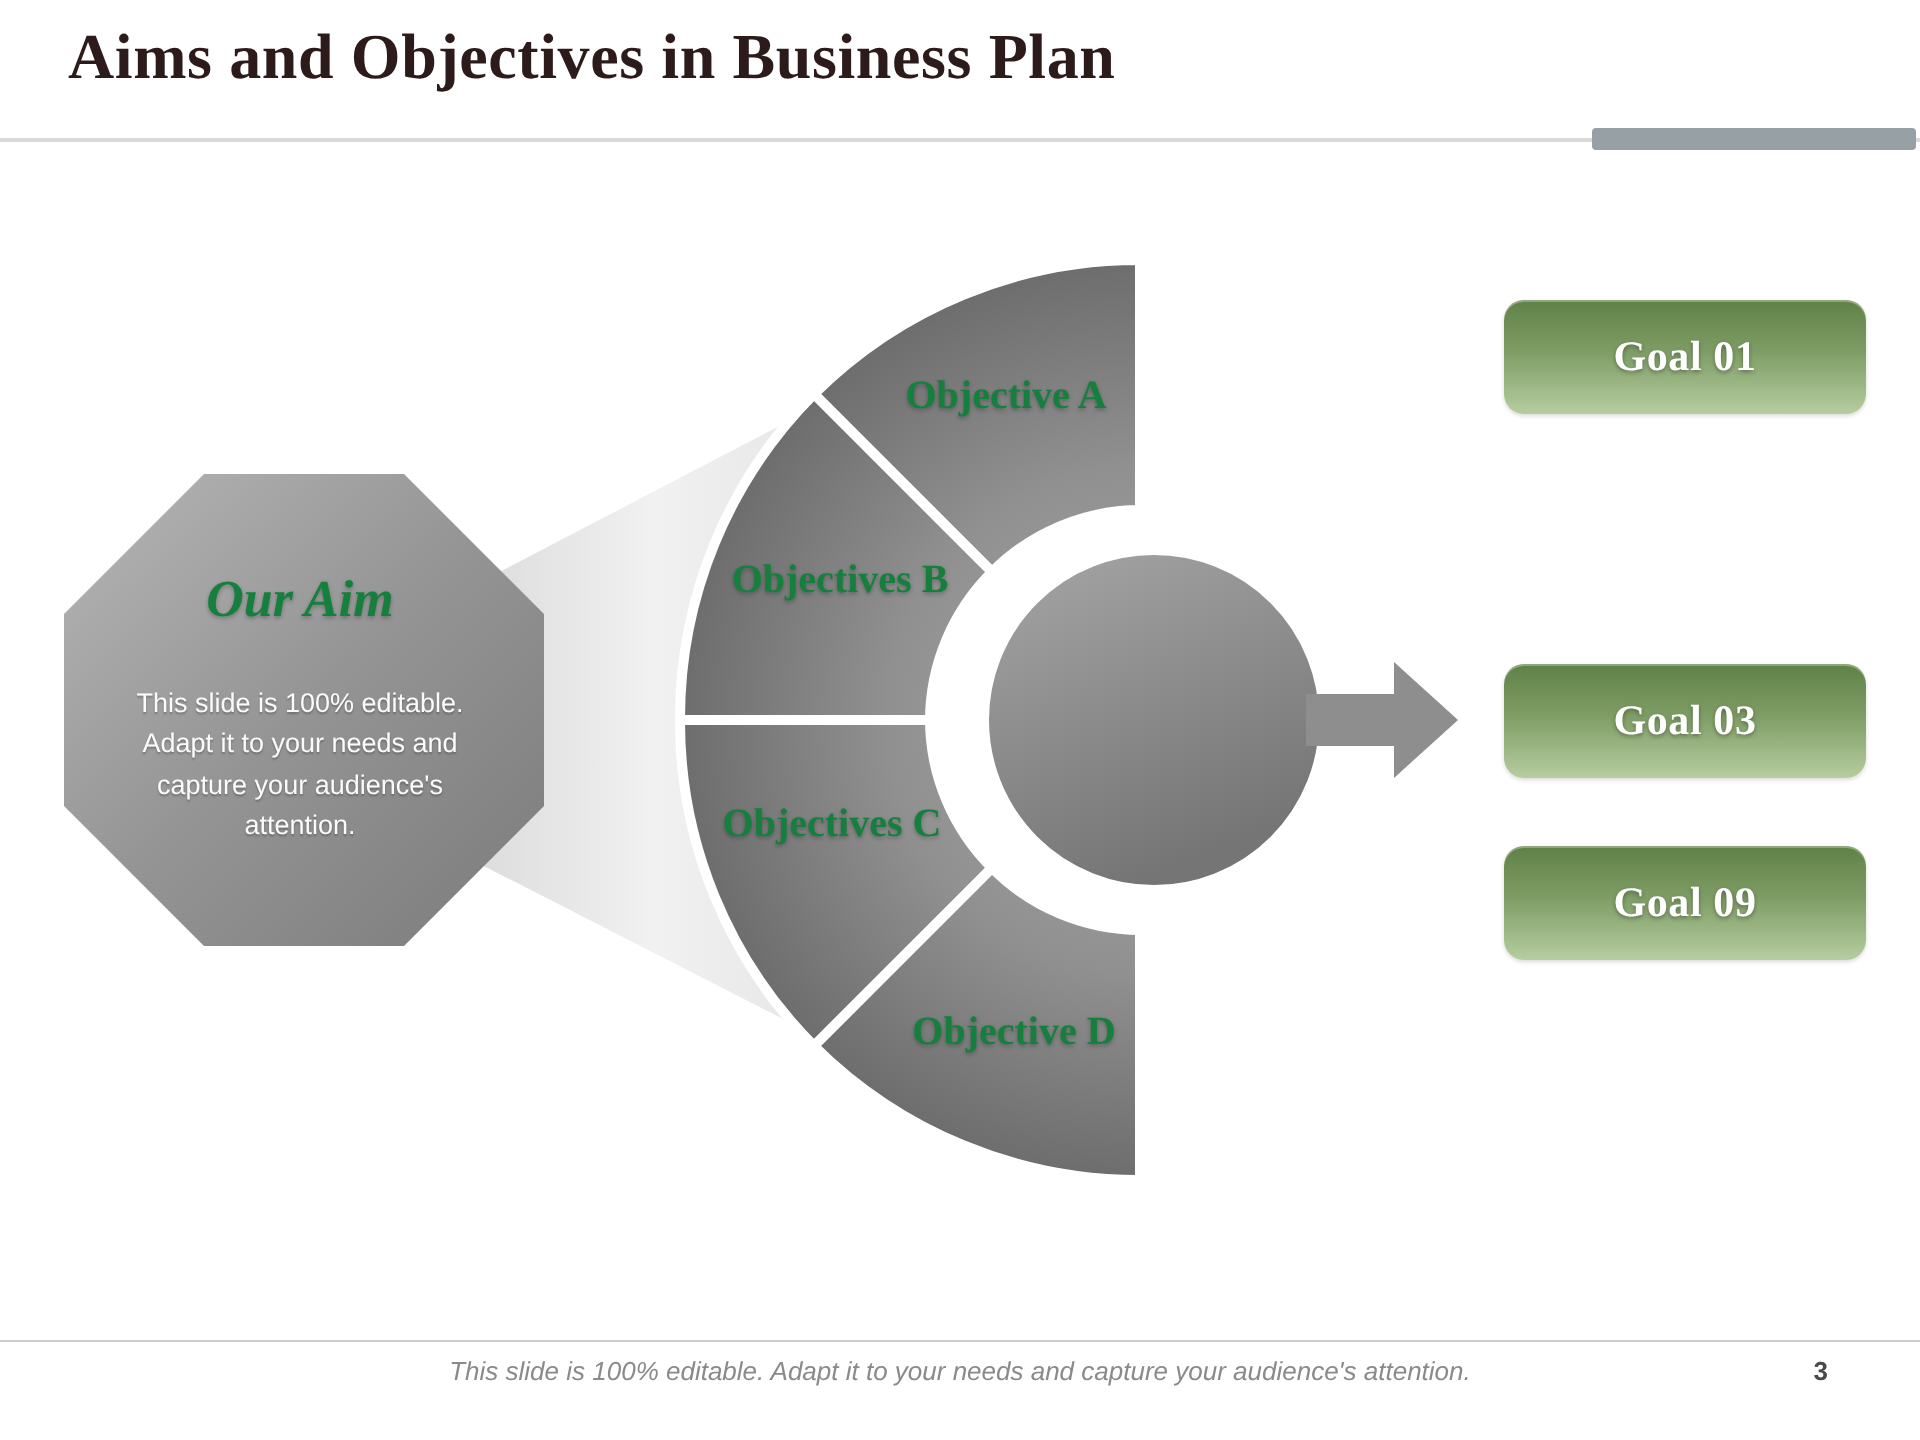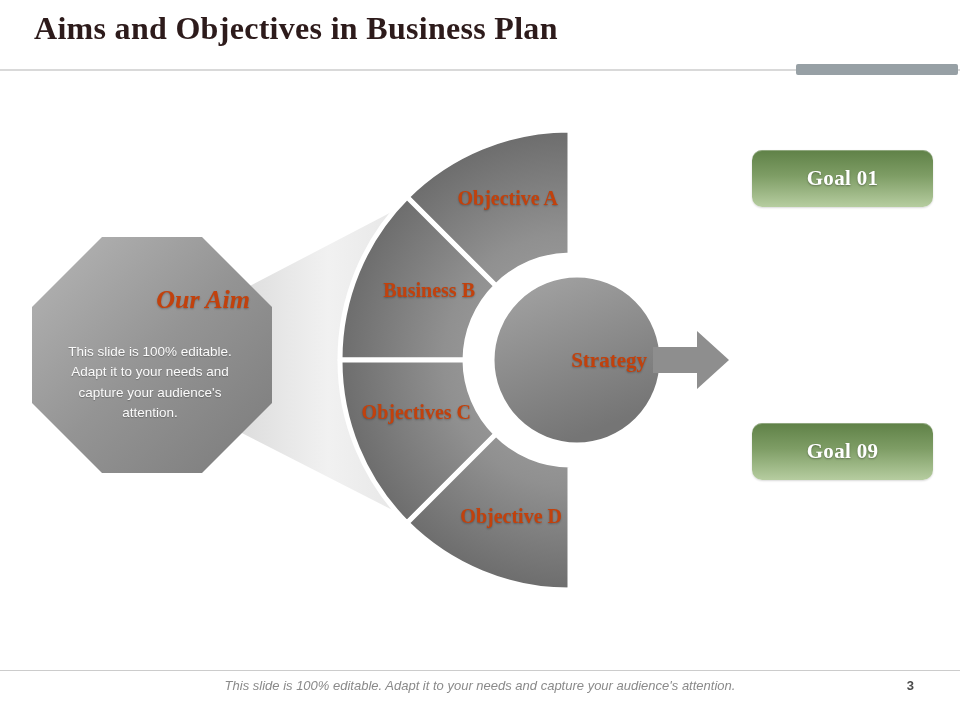--- a/index.html
+++ b/index.html
@@ -17,21 +17,21 @@
     position:absolute;left:0;top:69px;width:960px;height:2px;background:#d9d9d9;
   }
   .title-accent{
     position:absolute;left:796px;top:64px;width:162px;height:11px;
     background:#97a0a5;border-radius:2px;
   }
   
   .diagram-svg{position:absolute;left:0;top:0;}
   
   .lbl{
-    position:absolute;text-align:right;color:#c2410c;
+    position:absolute;text-align:center;color:#15803d;
     font-family:"Liberation Serif",serif;font-weight:700;
     text-shadow:0 1px 2px rgba(0,0,0,.28);line-height:1.2;
   }
   .aim-title{
     left:50px;top:284px;width:200px;font-size:26px;font-style:italic;
   }
   .aim-desc{
     position:absolute;left:52px;top:342px;width:196px;text-align:center;
     color:#fbfbfb;font-size:13.5px;line-height:1.5;
     font-family:"Liberation Sans",sans-serif;text-shadow:0 1px 1px rgba(0,0,0,.25);
@@ -108,26 +108,26 @@
 
     <circle cx="577" cy="360" r="84" fill="url(#gCircle)" stroke="#ffffff" stroke-width="3"></circle>
 
     <polygon points="653,347 697,347 697,331 729,360 697,389 697,373 653,373" fill="#8e8e8e"></polygon>
   </svg>
 
   <div class="lbl aim-title">Our Aim</div>
   <div class="aim-desc">This slide is 100% editable. Adapt it to your needs and capture your audience's attention.</div>
 
   <div class="lbl obj obj-a">Objective A</div>
-  <div class="lbl obj obj-b">Business B</div>
+  <div class="lbl obj obj-b">Objectives B</div>
   <div class="lbl obj obj-c">Objectives C</div>
   <div class="lbl obj obj-d">Objective D</div>
 
-  <div class="lbl strategy">Strategy</div>
 
   <div class="goal goal-1">Goal 01</div>
+  <div class="goal goal-3">Goal 03</div>
   <div class="goal goal-4">Goal 09</div>
 
   <div class="footer-divider"></div>
   <div class="footer-note">This slide is 100% editable. Adapt it to your needs and capture your audience's attention.</div>
   <div class="page-number">3</div>
 
 </div>
 
 </body></html>

